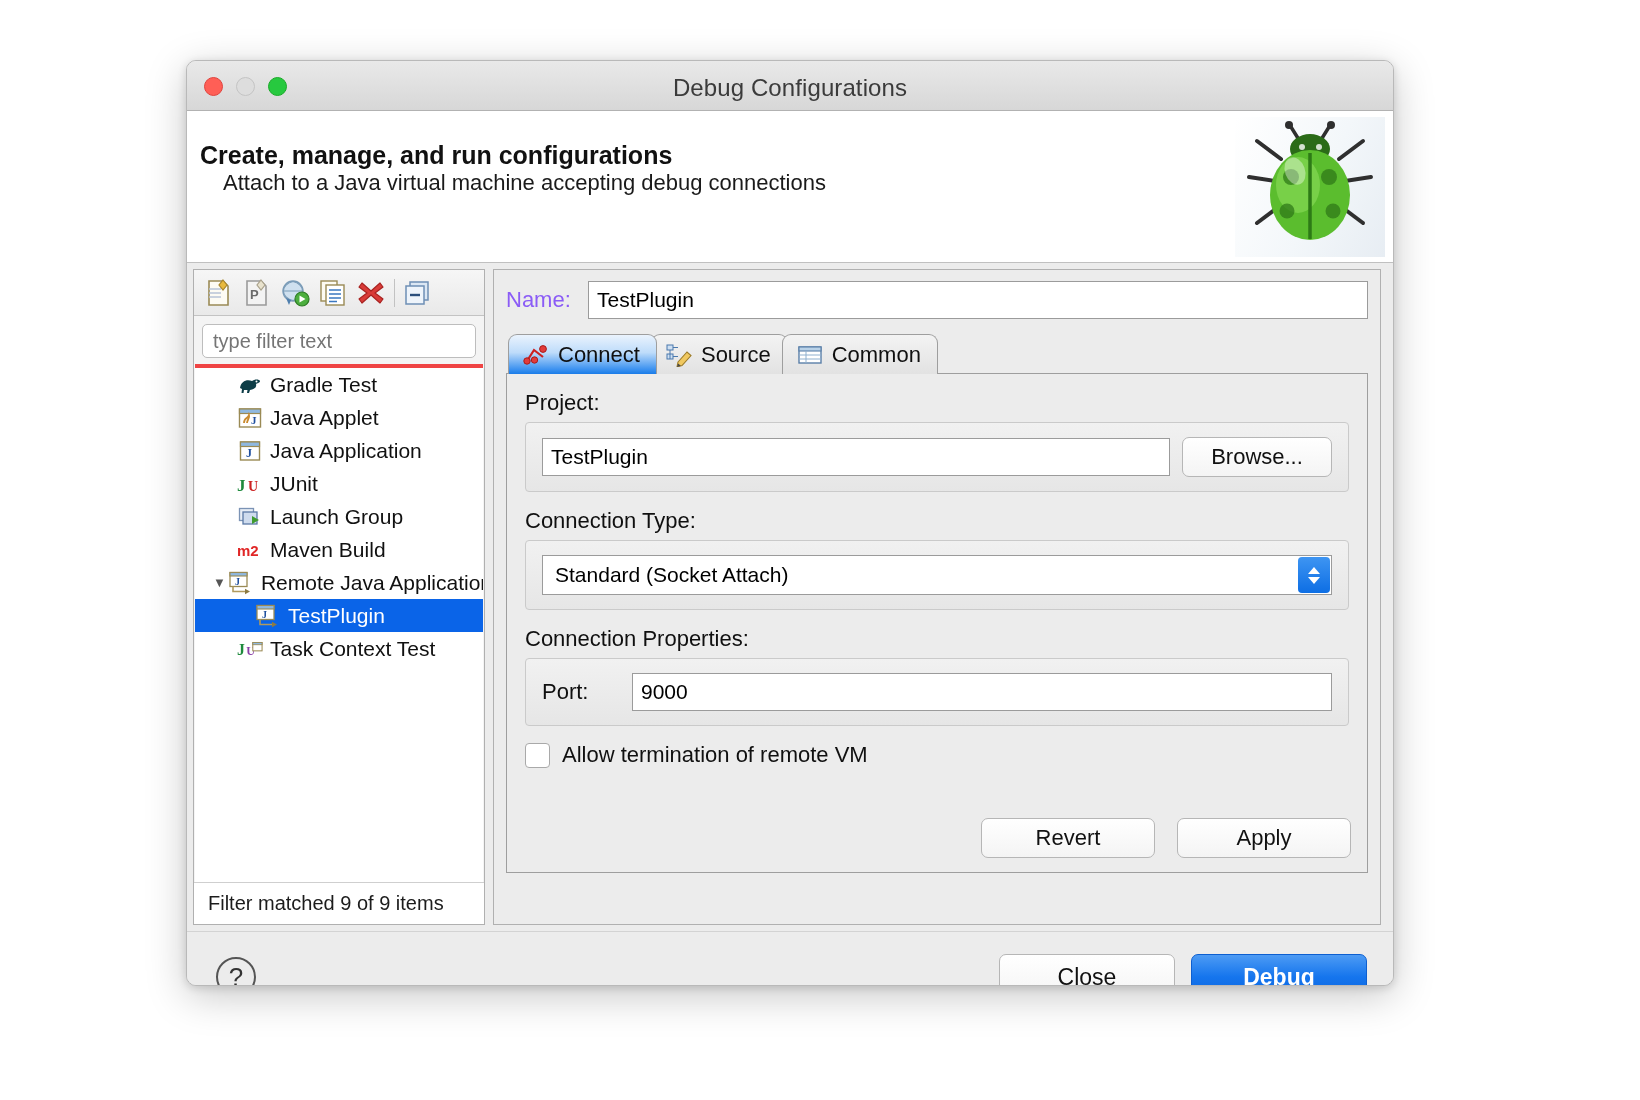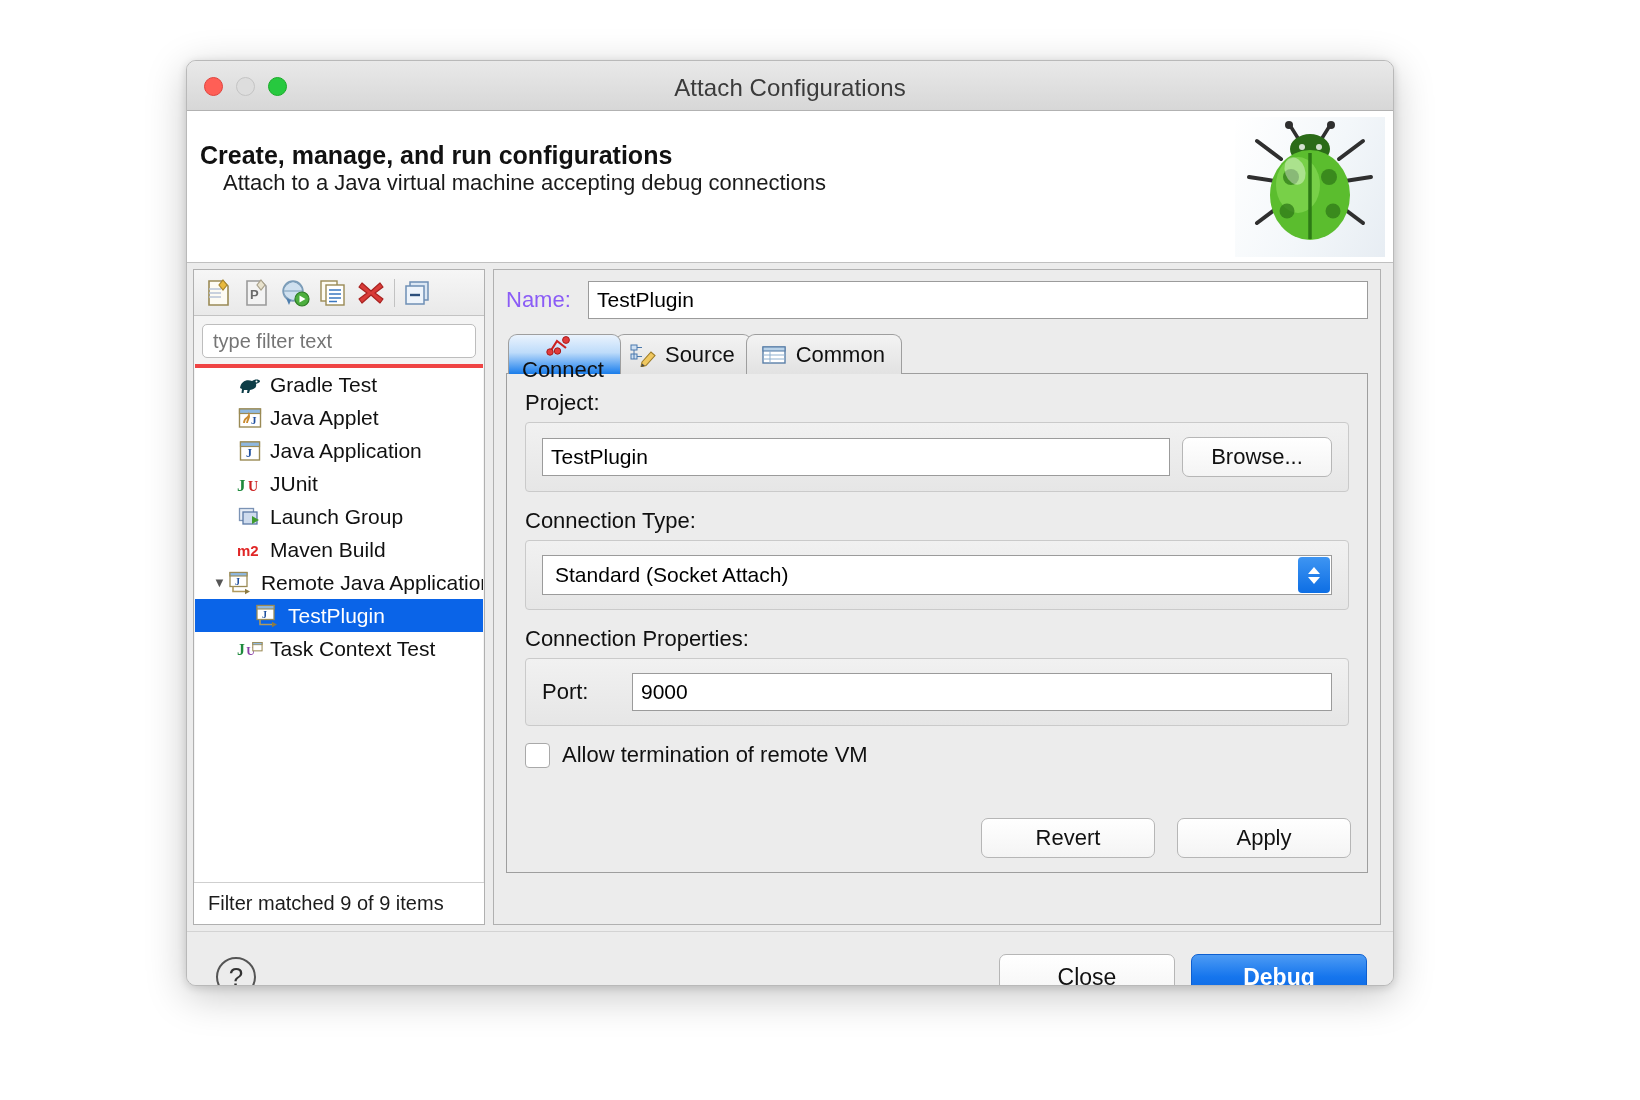--- a/index.html
+++ b/index.html
@@ -183,21 +183,20 @@
     border: 1px solid #9e9e9e;
     border-bottom: none;
     border-radius: 9px 9px 0 0;
     background: linear-gradient(to bottom,#f3f3f3,#e2e2e2);
     margin-right: -6px;
     position: relative;
   }
   .tab.selected {
     background: linear-gradient(to bottom,#eaf3fd 0%, #bedcfa 45%, #3c92f0 88%, #1a7ce8 100%);
     z-index: 3;
-    flex-direction: column;
   }
   .tab .tabicon {
     width: 28px; height: 24px; margin-right: 8px;
     display: inline-flex; align-items: center; justify-content: center;
   }
   #tab-body {
     border: 1px solid #9e9e9e;
     background: #ececec;
     height: 500px;
     margin-top: -1px;
@@ -313,21 +312,21 @@
 </style>
 </head>
 <body>
 
 <div id="window">
 
   <div id="titlebar">
     <div class="traffic red"></div>
     <div class="traffic yellow"></div>
     <div class="traffic green"></div>
-    <div id="window-title">Attach Configurations</div>
+    <div id="window-title">Debug Configurations</div>
   </div>
 
   <div id="header">
     <div id="header-title">Create, manage, and run configurations</div>
     <div id="header-sub">Attach to a Java virtual machine accepting debug connections</div>
     <div id="bug-icon">
       <svg width="150" height="140" viewBox="0 0 150 140">
         <g transform="translate(8,2)">
 
           <g stroke="#2f2f2f" stroke-width="4" fill="none" stroke-linecap="round">

